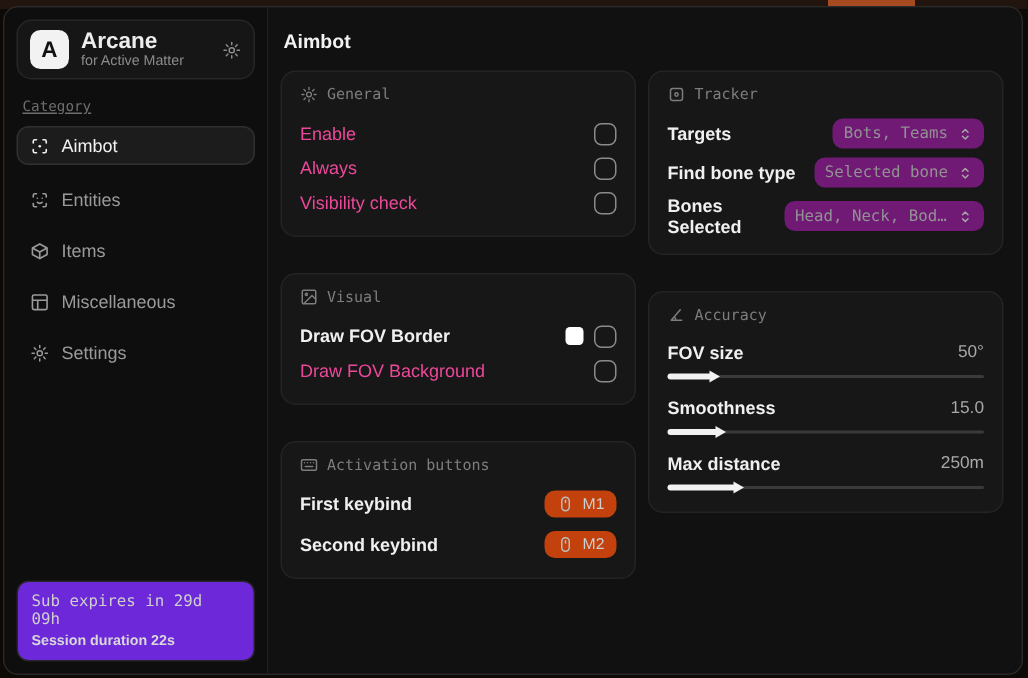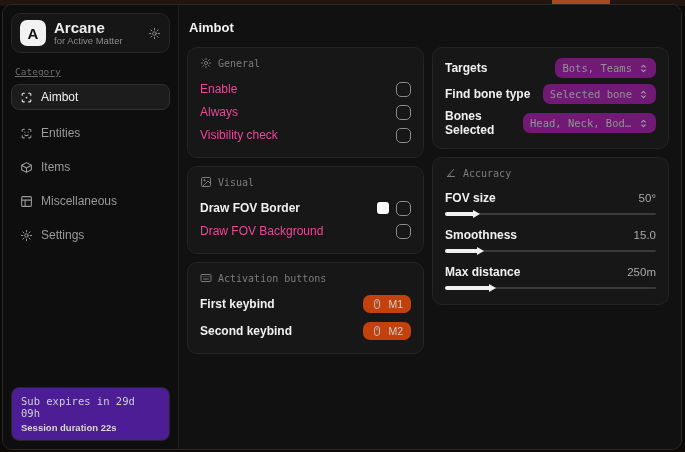--- a/index.html
+++ b/index.html
@@ -30,29 +30,29 @@
     margin:13px 4px 7px 4px;text-decoration:underline; }
 
   .nav { display:flex; flex-direction:column; gap:4px; }
   .nav-item { display:flex; align-items:center; gap:8px; padding:5px 8px; border-radius:8px;
     color:#9a9a9a; font-size:12px; border:1px solid transparent; cursor:pointer; }
   .nav-item.selected { background:#1c1c1c; border-color:#303030; color:#f0f0f0; margin-bottom:4px; }
   .nav-item .nicon { display:flex; width:13px; color:inherit; }
   .nav-item:not(.selected) { padding:7px 8px; }
 
   .sidebar-footer { margin-top:auto; border:1px solid #262626; border-radius:8px;
-    padding:7px 9px; background:#4c1d95; }
+    padding:7px 9px; background:#6d28d9; }
   .sub-line1 { font-family:"DejaVu Sans Mono", monospace; font-size:10.5px; color:#cfcfcf; margin-bottom:3px; }
   .sub-line2 { font-size:9.5px; font-weight:700; color:#d8d8d8; }
 
   
   .main { flex:1; padding:13px 12px 12px 8px; background:#111111; overflow:hidden; }
   .page-title { color:#f2f2f2; font-weight:700; font-size:13px; margin:2px 0 12px 2px; }
   .columns { display:flex; gap:8px; align-items:flex-start; }
-  .col { display:flex; flex-direction:column; gap:8px; width:241px; }
+  .col { display:flex; flex-direction:column; gap:24px; width:241px; }
 
   .card { background:#171717; border:1px solid #242424; border-radius:10px; padding:9px 12px 11px; }
   .card-header { display:flex; align-items:center; gap:6px; color:#7d7d7d;
     font-family:"DejaVu Sans Mono", monospace; font-size:10px; margin-bottom:9px; }
   .card-header .hicon { display:flex; width:12px; }
 
   .row { display:flex; align-items:center; justify-content:space-between; min-height:22px; }
   .rows { display:flex; flex-direction:column; gap:1px; }
   .row-label { font-size:12px; color:#ec4899; }
   .row-label.strong { color:#f0f0f0; font-weight:700; }
@@ -257,20 +257,29 @@
                 <span>M2</span>
               </span>
             </div>
           </div>
         </div>
       </div>
 
       <div class="col">
 
         <div class="card">
+          <div class="card-header">
+            <span class="hicon">
+              <svg width="12" height="12" viewBox="0 0 24 24" fill="none" stroke="currentColor" stroke-width="2">
+                  <rect x="4" y="4" width="16" height="16" rx="3"></rect>
+                  <circle cx="12" cy="12" r="2.2"></circle>
+                </svg>
+            </span>
+            <span>Tracker</span>
+          </div>
           <div class="rows" style="gap:4px;">
             <div class="row">
               <span class="row-label strong">Targets</span>
               <span class="dropdown">
                 <span class="dd-text">Bots, Teams</span>
                 <span class="dicon">
                   <svg width="11" height="11" viewBox="0 0 24 24" fill="none" stroke="currentColor" stroke-width="2.2" stroke-linecap="round" stroke-linejoin="round">
                       <path d="M8 9l4-4 4 4M8 15l4 4 4-4"></path>
                     </svg>
                 </span>

